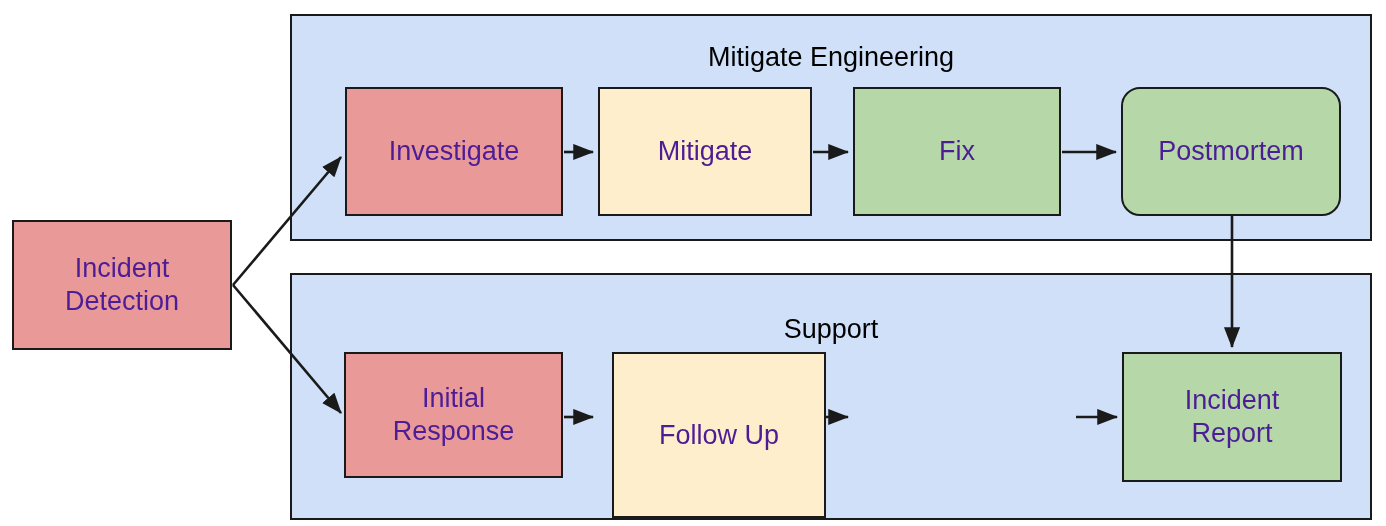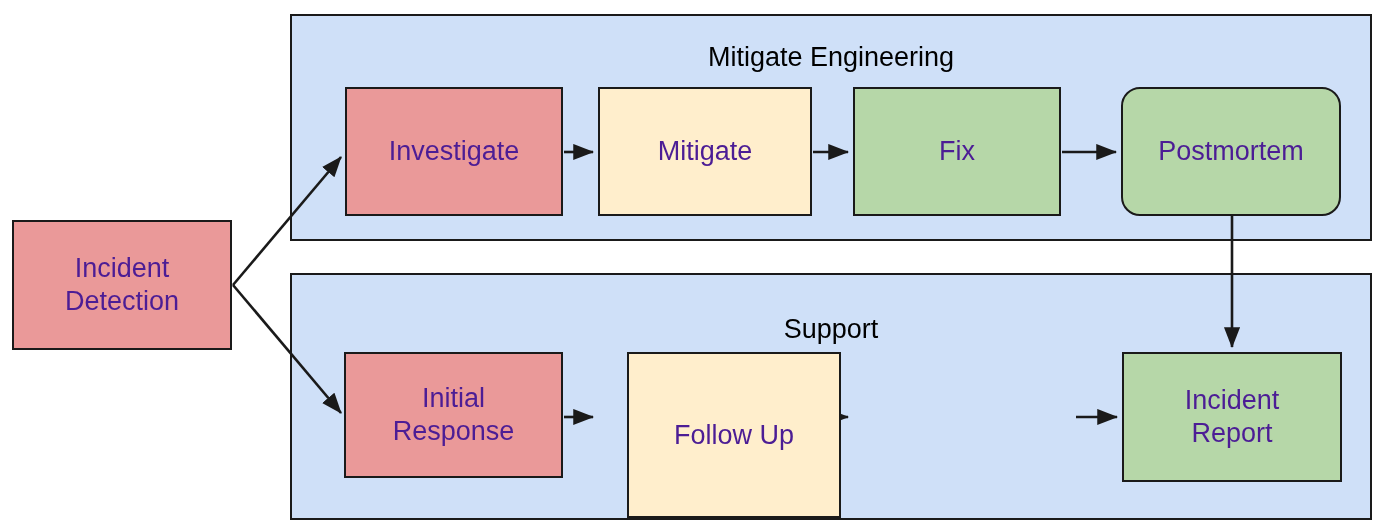--- a/index.html
+++ b/index.html
@@ -107,19 +107,19 @@
 
   <div class="node node-yellow" style="left:598px; top:87px; width:214px; height:129px;">Mitigate</div>
 
   <div class="node node-green" style="left:853px; top:87px; width:208px; height:129px;">Fix</div>
 
   <div class="node node-green" style="left:1121px; top:87px; width:220px; height:129px;border-radius:19px;">Postmortem</div>
 
   <div class="node node-red" style="left:344px; top:352px; width:219px; height:126px;">Initial
 Response</div>
 
-  <div class="node node-yellow" style="left:627px; top:352px; width:214px; height:166px;">Follow Up</div>
+  <div class="node node-yellow" style="left:612px; top:352px; width:214px; height:166px;">Follow Up</div>
 
 
   <div class="node node-green" style="left:1122px; top:352px; width:220px; height:130px;">Incident
 Report</div>
 
 </div>
 
 </body></html>

